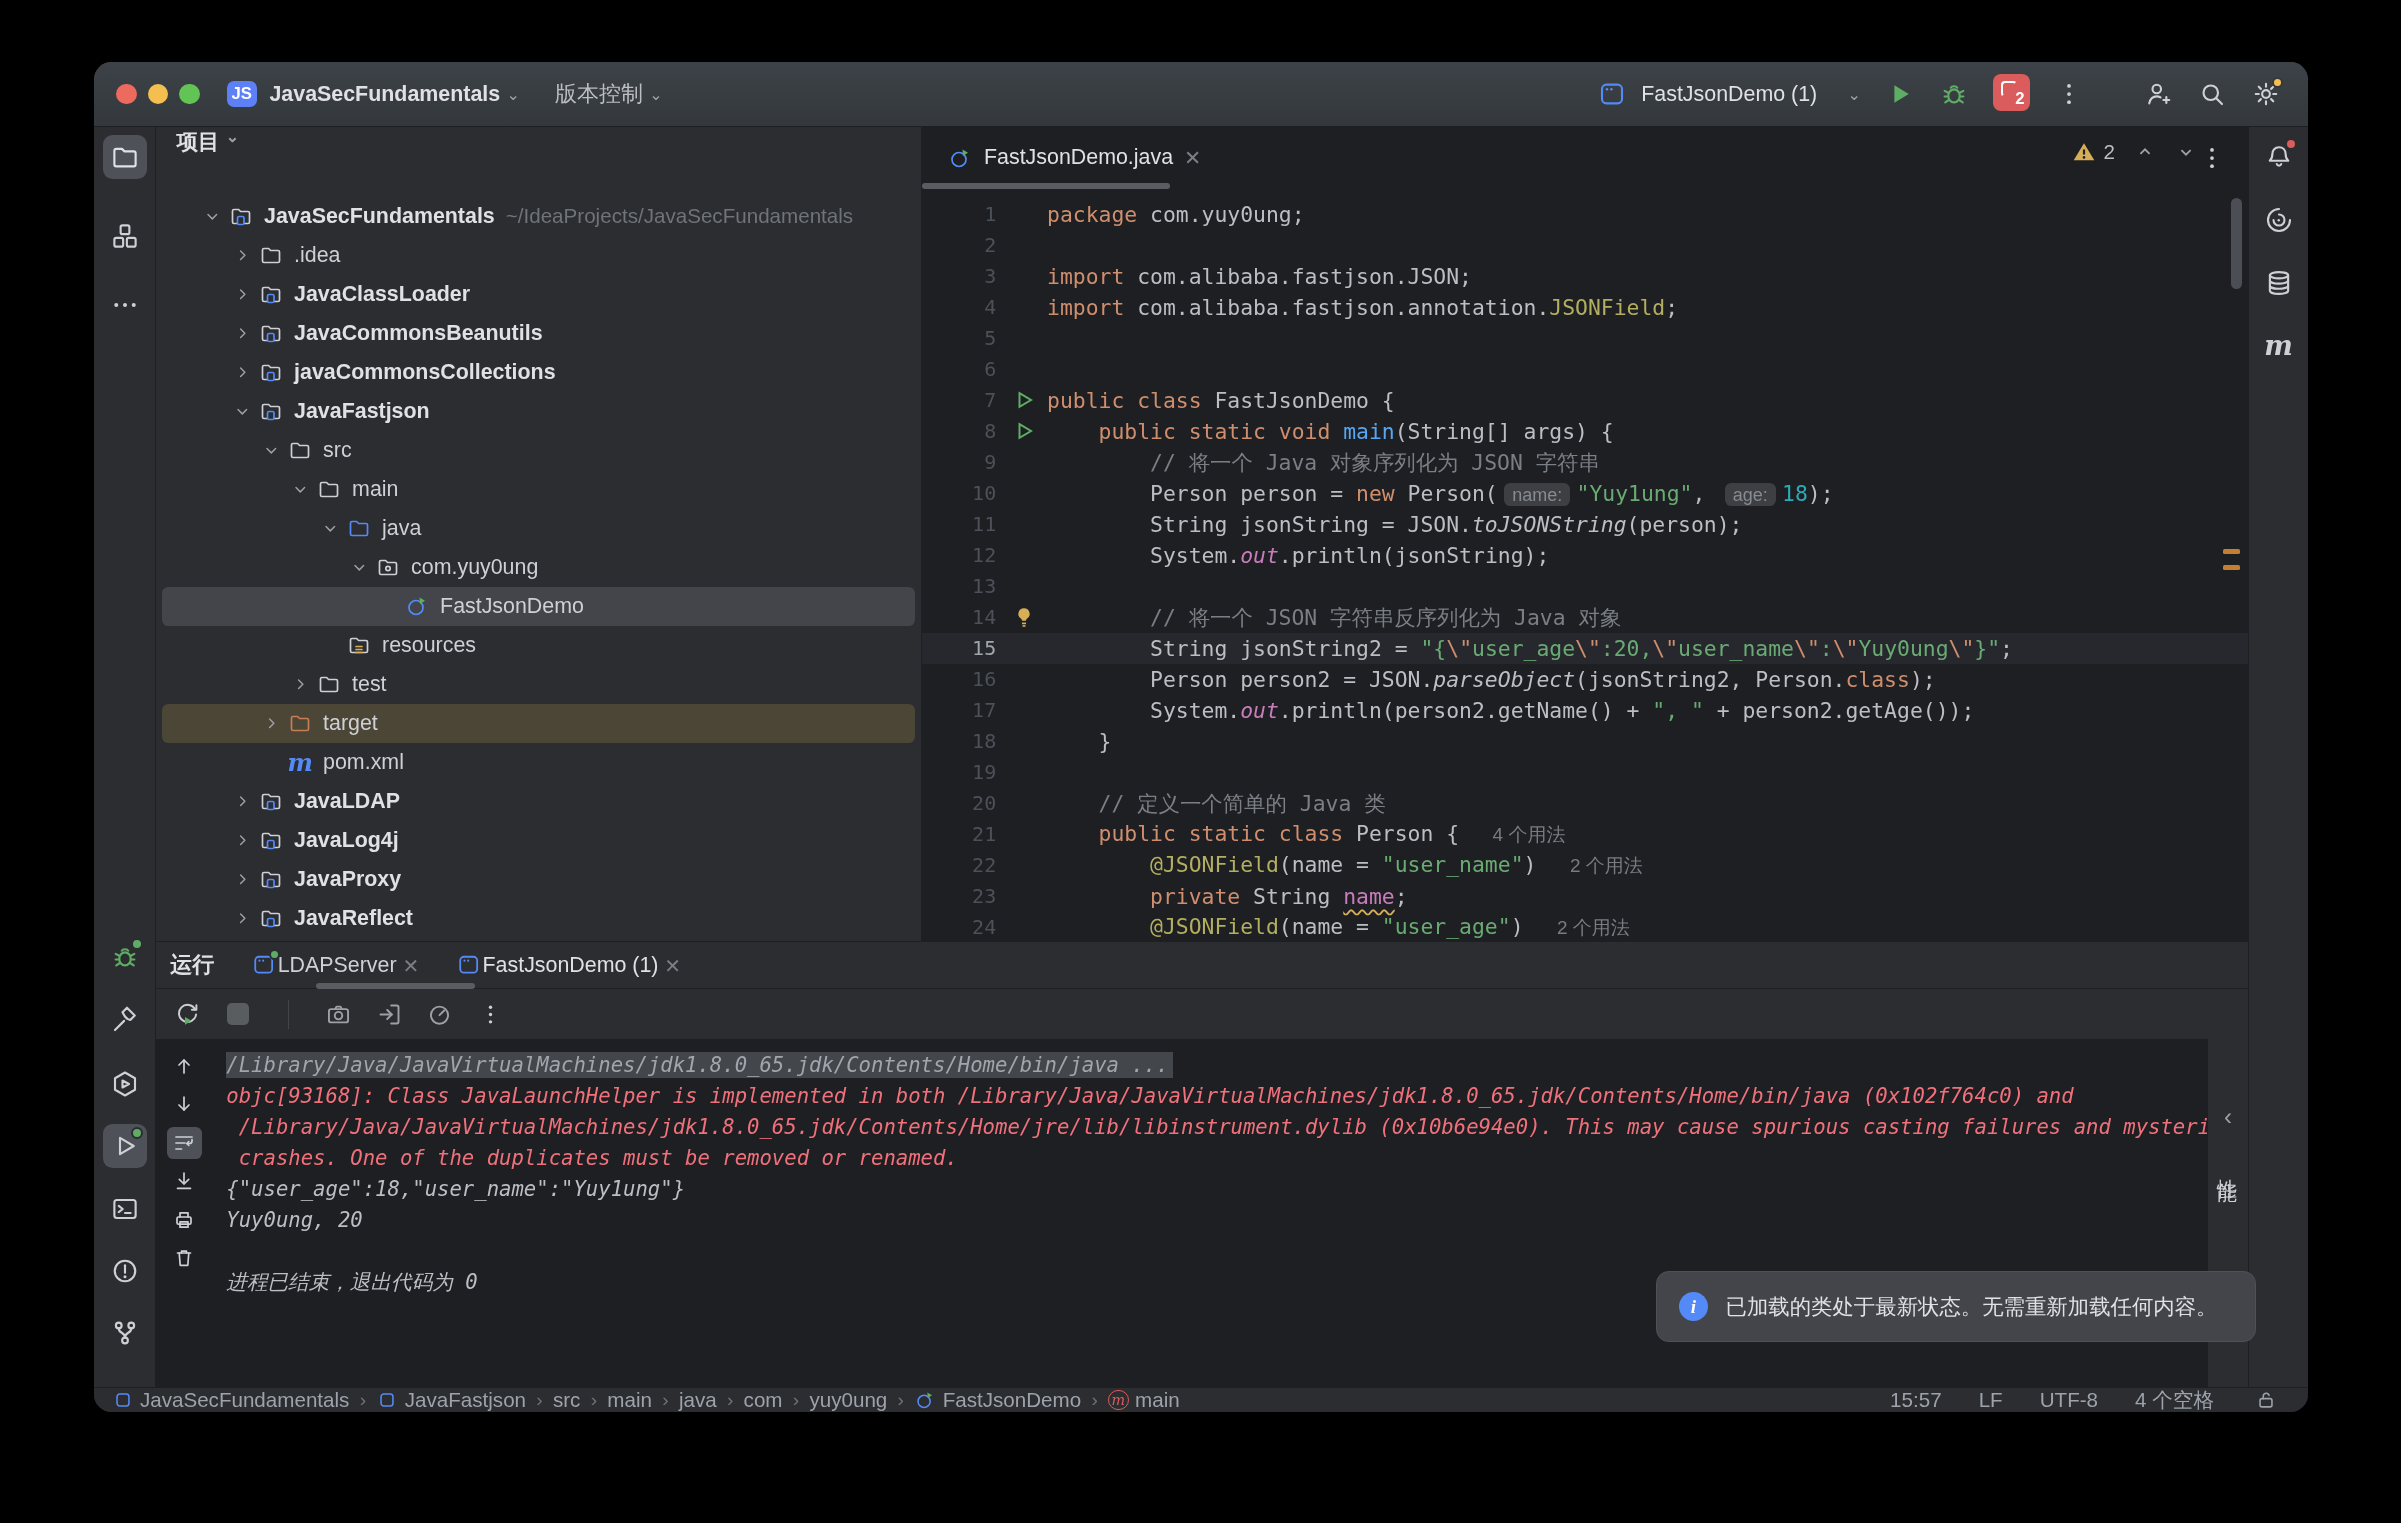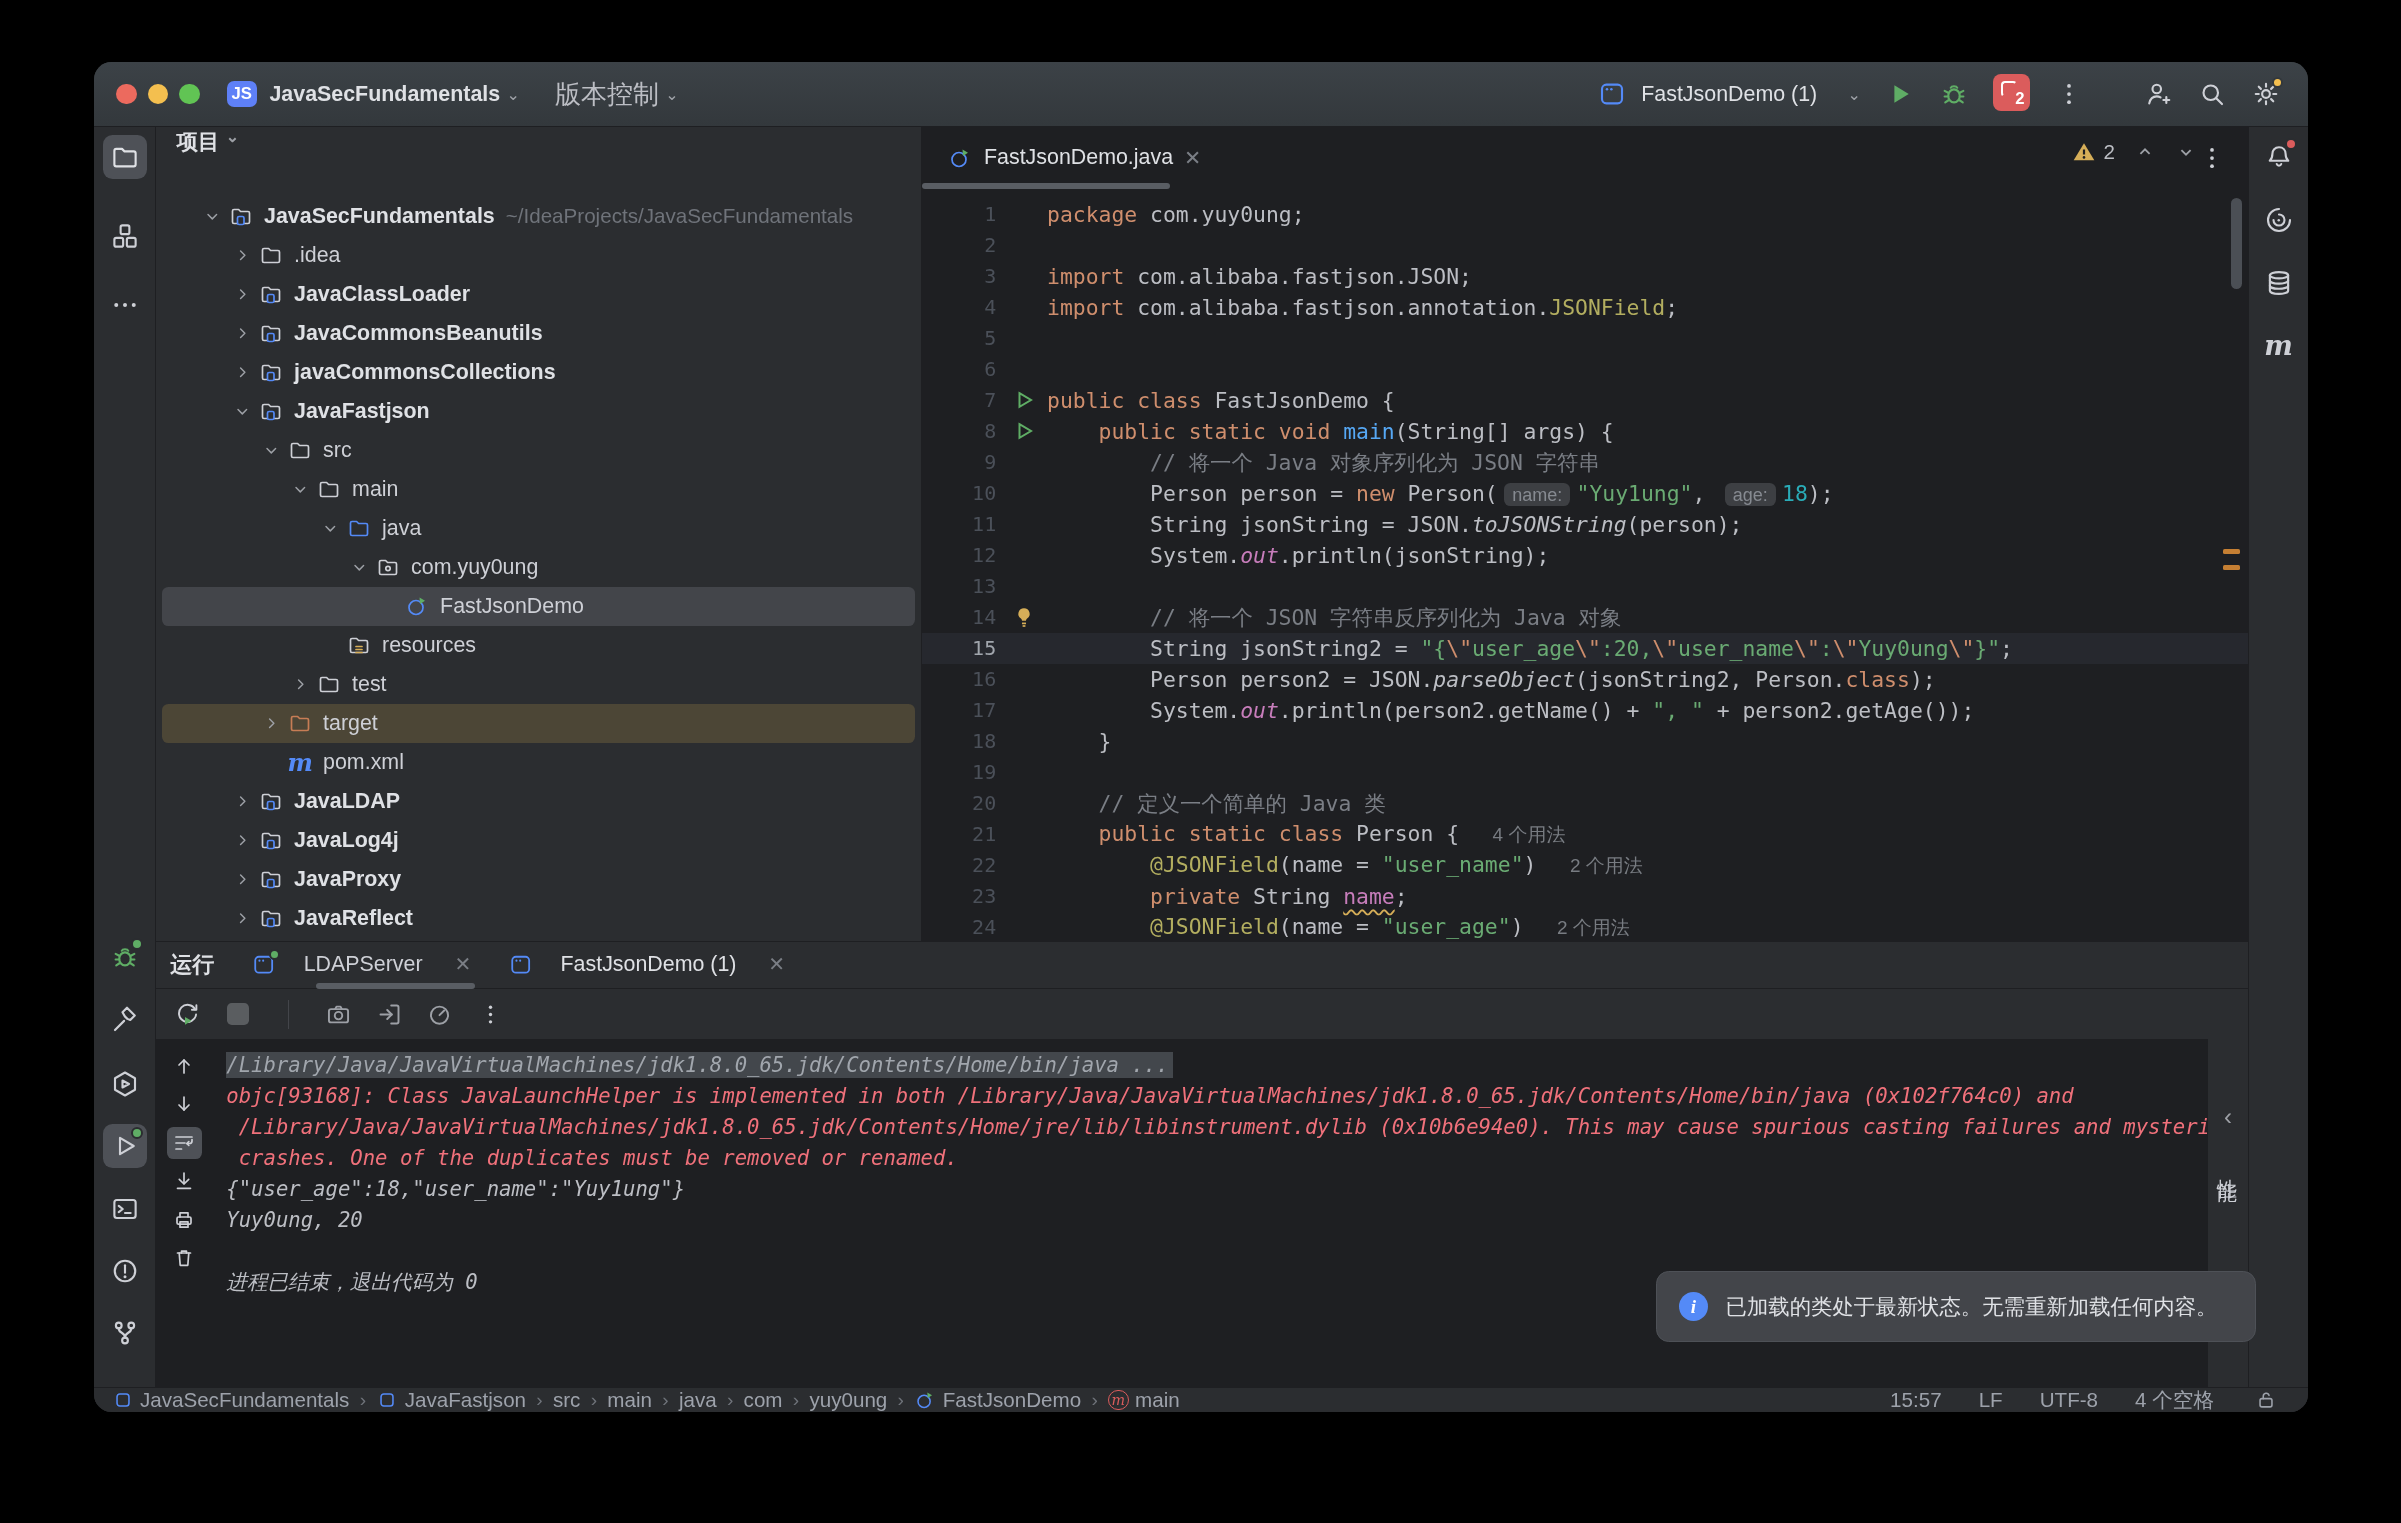--- a/index.html
+++ b/index.html
@@ -13,21 +13,21 @@
   
   .titlebar { position:absolute; left:0; top:0; right:0; height:65px;
               background:linear-gradient(180deg,#3C4247,#33383C);
               display:flex; align-items:center; border-bottom:0.8px solid #1E1F22; }
   .traffic { display:flex; gap:11px; margin-left:22px; }
   .tl { width:20.6px; height:20.6px; border-radius:50%; }
   .tl.red{background:#EC6A5E;} .tl.yellow{background:#F4BF4F;} .tl.green{background:#61C454;}
   .appicon { width:30px; height:26px; border-radius:7.1px; background:#5E80F7; color:#fff;
              font-weight:bold; font-size:16.7px; display:flex; align-items:center; justify-content:center; margin-left:27px; }
   .tb-title { color:#DFE1E5; font-size:21.4px; font-weight:600; margin-left:12.7px; }
-  .tb-vcs { color:#BCBEC4; font-size:26px; margin-left:35px; }
+  .tb-vcs { color:#BCBEC4; font-size:22px; margin-left:35px; }
   .chev { color:#9DA0A6; font-size:16px; margin-left:6.4px; }
   .tb-right { margin-left:auto; display:flex; align-items:center; gap:24px; padding-right:27px; }
   .tb-right .icon, .icon24 { width:30px; height:30px; display:inline-flex; align-items:center; justify-content:center; }
   .icon svg, .icon24 svg { width:100%; height:100%; }
   .rc-label { color:#DFE1E5; font-size:21.4px; margin-left:-9.5px; }
   .stopbox { position:relative; width:37px; height:37px; border-radius:8px; background:#DB5C5C; display:inline-block; }
   .stopbox .inner { position:absolute; left:8px; top:7.1px; width:16px; height:16px;
                     border:2.8px solid #fff; border-radius:4px; border-right-color:transparent; border-bottom-color:transparent; transform:rotate(0deg);}
   .stopbox b { position:absolute; right:5.6px; bottom:2.4px; color:#fff; font-size:16.7px; }
   .gearwrap { position:relative; }
@@ -91,21 +91,21 @@
   .inspect .wt { width:24px;height:24px; } .inspect .wt svg{width:100%;height:100%;}
   .inspect .wcount { color:#BCBEC4; font-size:20.6px; margin-left:-11px; }
   .inspect svg.ch { width:22px; height:22px; }
   .vscroll { position:absolute; right:6.4px; top:71px; width:11px; height:91px; border-radius:5.6px; background:#4B4F55; }
   .stripe { position:absolute; right:8px; width:17.5px; height:4.8px; border-radius:1.6px; background:#C57F33; }
 
   
   .run-panel { flex:1; background:#2B2D30; border-top:0.8px solid #1E1F22; position:relative; display:flex; flex-direction:column; min-height:0; }
   .run-tabs { height:46px; flex:none; display:flex; align-items:center; position:relative; }
   .run-label { color:#DFE1E5; font-size:22px; font-weight:700; margin-left:14.3px; }
-  .rtab { display:flex; align-items:flex-start; gap:27px; margin-left:37px; position:relative; }
+  .rtab { display:flex; align-items:flex-end; gap:1px; margin-left:37px; position:relative; }
   .rtab .ticon { position:relative; width:25.4px; height:25.4px; }
   .rtab .ticon svg { width:100%; height:100%; }
   .rtab .rundot { position:absolute; right:-3.2px; top:-3.2px; width:11px; height:11px; border-radius:50%; background:#5FAD65; border:2.4px solid #2B2D30; }
   .rtab-label { color:#CED0D6; font-size:21.4px; }
   .rtab.active .rtab-label { color:#DFE1E5; }
   .rtab-close { color:#7A7E85; font-size:20px; margin-left:4.8px; }
   .run-indicator { position:absolute; left:160px; top:41px; width:159px; height:5.6px; border-radius:3.2px; background:#595D63; }
   .run-toolbar { height:51px; flex:none; border-top:0.8px solid #1E1F22; display:flex; align-items:center; gap:20.6px; padding-left:16px; }
   .run-toolbar .icon24 svg { width:27px; height:27px; }
   .tbsep { width:0.8px; height:29px; background:#43454A; }

